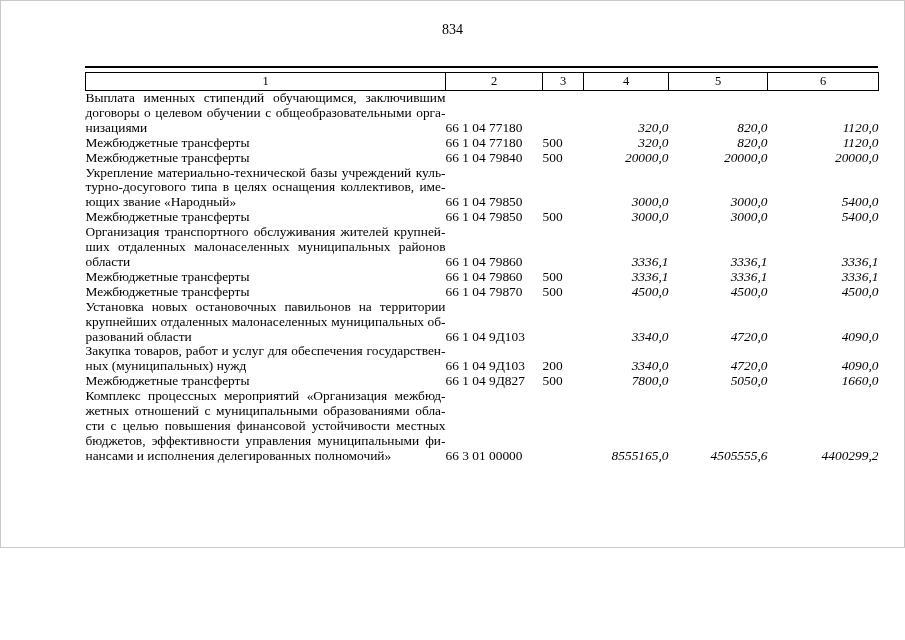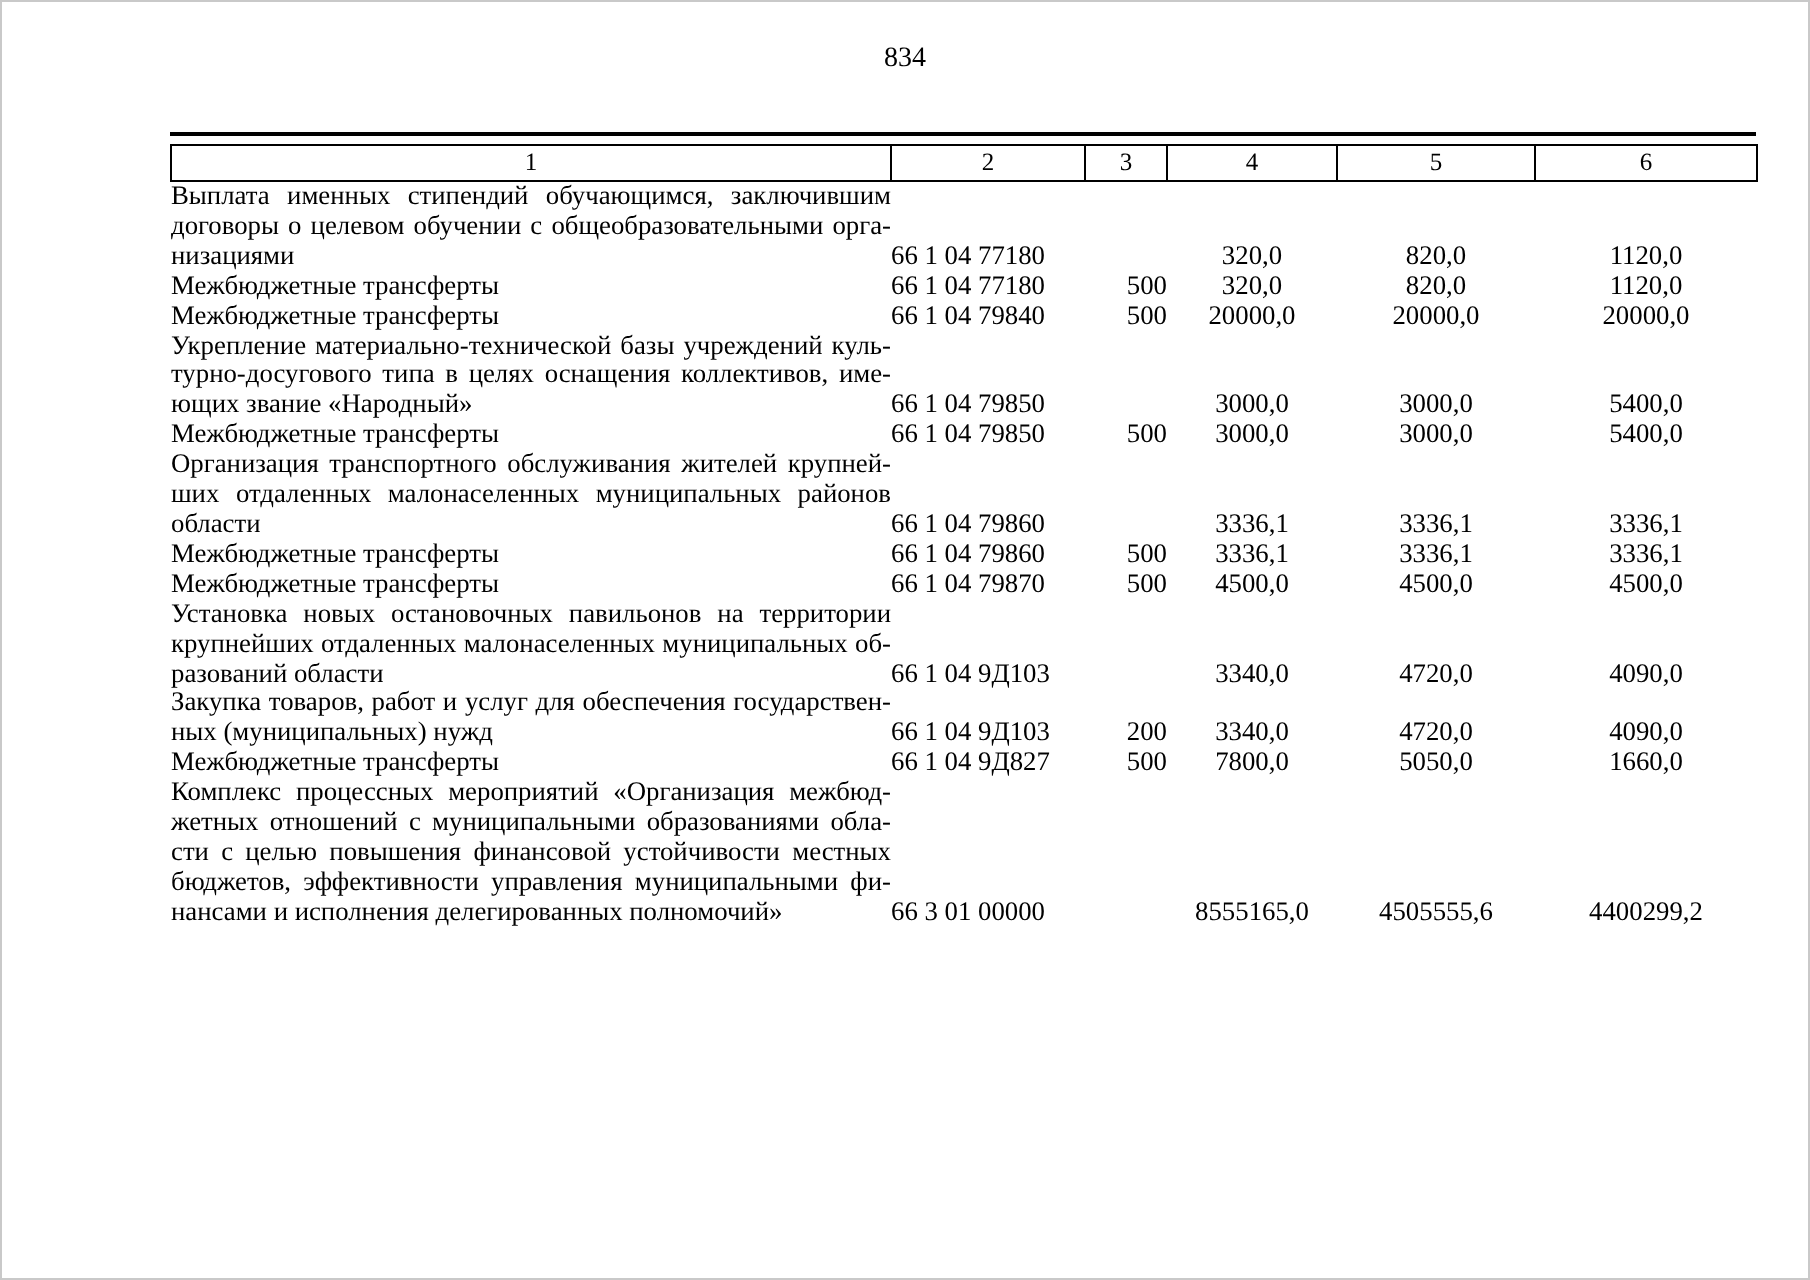--- a/index.html
+++ b/index.html
@@ -3,21 +3,21 @@
 <meta charset="utf-8">
 <style>
   html, body {
     margin: 0;
     padding: 0;
     background: #ffffff;
   }
   .page {
     position: relative;
     width: 905px;
-    height: 640px;
+    height: 548px;
     background: #ffffff;
     color: #000000;
     font-family: "Liberation Serif", "DejaVu Serif", serif;
     box-shadow: inset 0 0 0 1px #c9c9c9;
     overflow: hidden;
   }
   .page-number {
     position: absolute;
     top: 22px;
     left: 0;
@@ -62,27 +62,28 @@
     -webkit-hyphens: manual;
     hyphens: manual;
     padding-right: 2px;
     margin-left: 40px;
   }
   td.cell-code {
     padding-left: 9px;
     white-space: nowrap;
   }
   td.cell-vr {
+    text-align: left;
+    white-space: nowrap;
+  }
+  td.cell-num {
     text-align: right;
-    white-space: nowrap;
-  }
-  td.cell-num {
-    text-align: center;
     padding-right: 5px;
     white-space: nowrap;
+    font-style: italic;
   }
 </style>
 </head>
 <body>
 
 <div class="page">
   <div class="page-number">834</div>
   <div class="top-rule"></div>
   <table class="budget">
     <colgroup>

